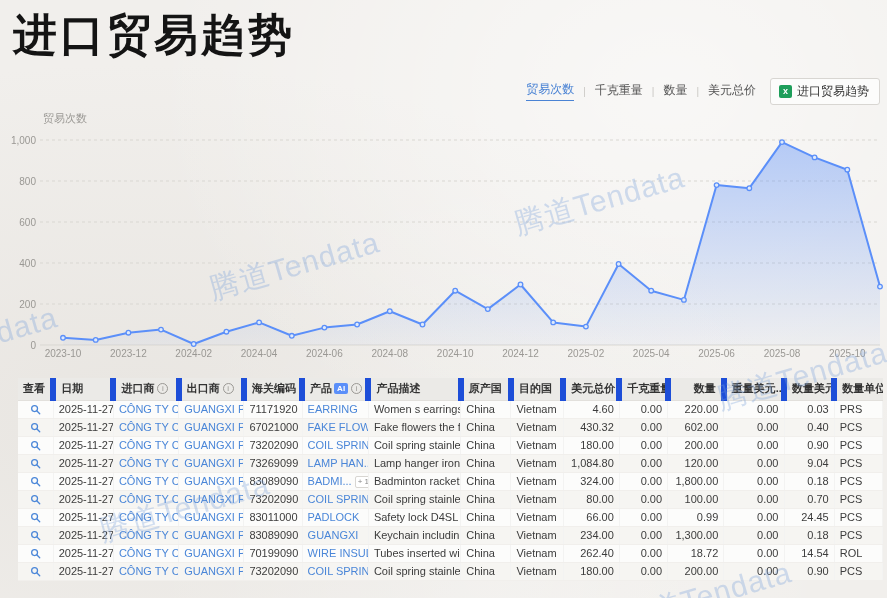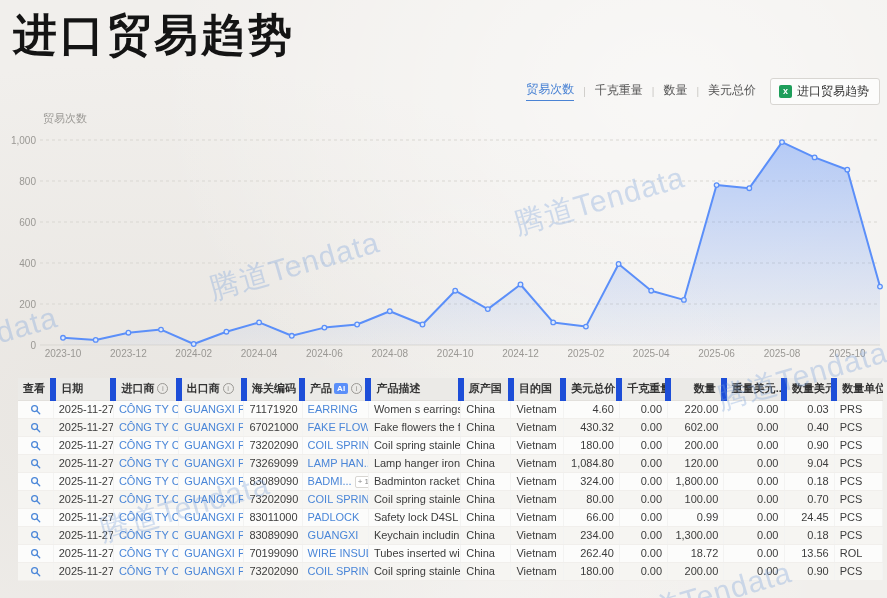--- a/index.html
+++ b/index.html
@@ -382,21 +382,21 @@
           <td class="link">GUANGXI PI...</td>
           <td>70199090</td>
           <td class="link">WIRE INSUL...</td>
           <td>Tubes inserted wire...</td>
           <td>China</td>
           <td>Vietnam</td>
           <td class="num">262.40</td>
           <td class="num">0.00</td>
           <td class="num">18.72</td>
           <td class="num">0.00</td>
-          <td class="num">13.56</td>
+          <td class="num">14.54</td>
           <td>ROL</td>
         </tr>
         <tr>
           <td class="view-cell"><svg class="mag" viewBox="0 0 12 12">
               <circle cx="5" cy="5" r="3.2" fill="none" stroke="#4a86d8" stroke-width="1.4"></circle>
               <line x1="7.6" y1="7.6" x2="10.6" y2="10.6" stroke="#4a86d8" stroke-width="1.4" stroke-linecap="round"></line>
             </svg></td>
           <td>2025-11-27</td>
           <td class="link">CÔNG TY C...</td>
           <td class="link">GUANGXI PI...</td>

